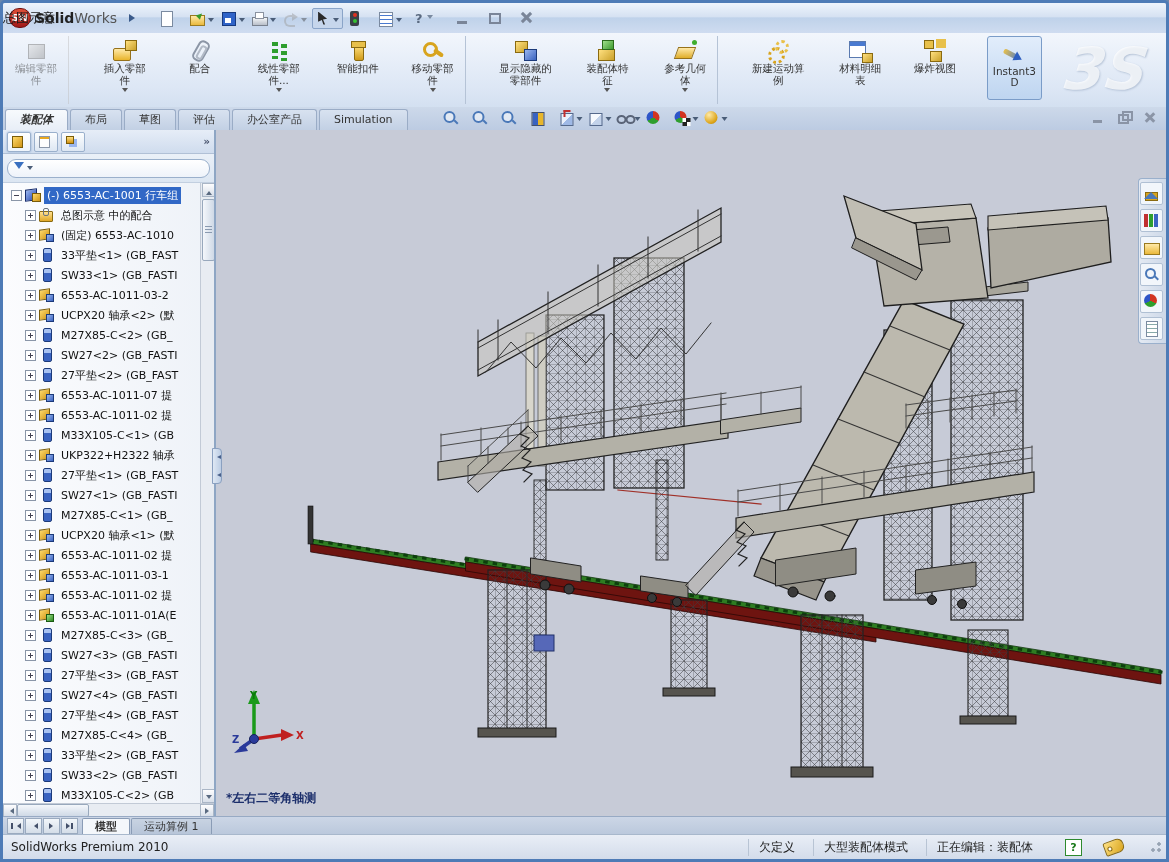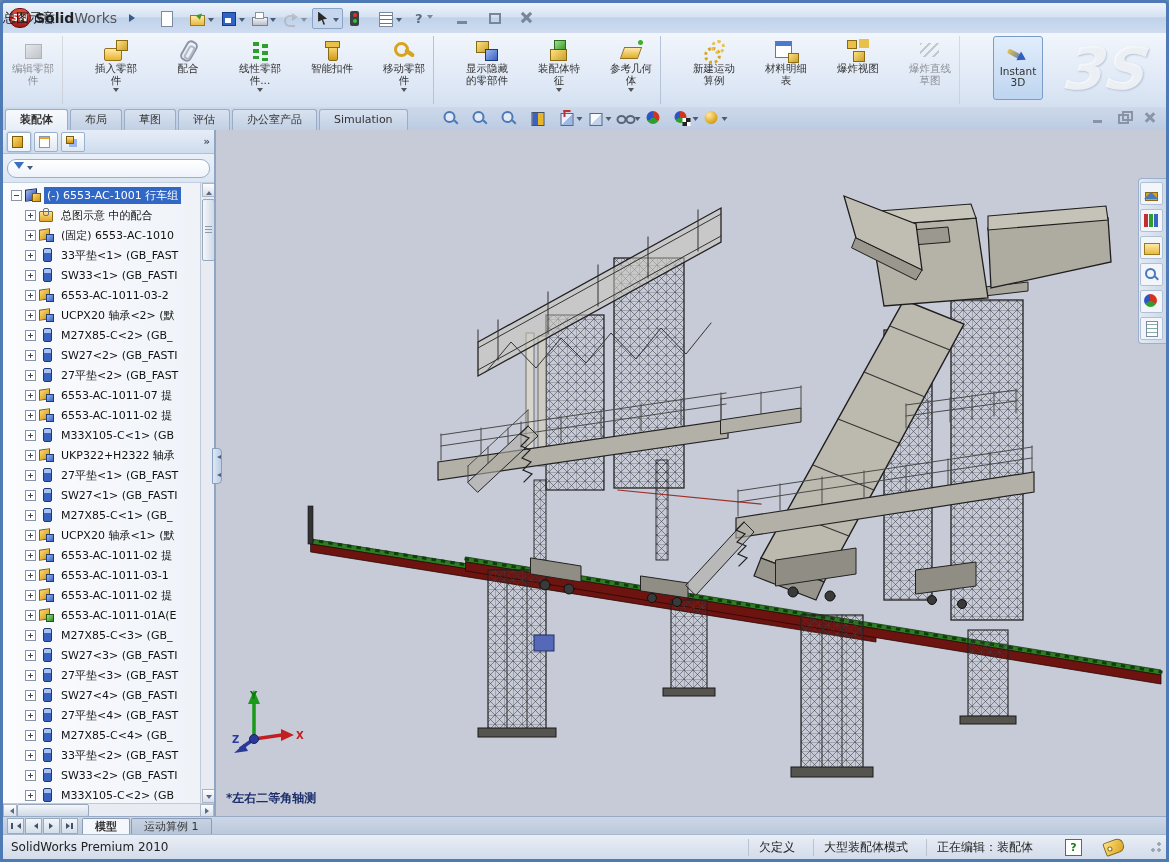--- a/index.html
+++ b/index.html
@@ -88,21 +88,21 @@
   .ic-explode .ricon::after{left:2px;top:2px;width:8px;height:7px;background:#e8c04a;border:1px solid #8a6a10;box-shadow:12px -1px 0 #e8c04a;}
   .ic-explline .ricon::before{left:3px;top:5px;width:19px;height:14px;background:repeating-linear-gradient(135deg,#9aa4b2 0 2px,transparent 2px 6px);}
   .ic-i3d .ricon::before{left:2px;top:11px;width:17px;height:5px;background:linear-gradient(90deg,#e8c04a,#4a7ad0);transform:rotate(28deg);border-radius:2px;}
   .ic-i3d .ricon::after{right:0;bottom:2px;border:5px solid transparent;border-left:8px solid #2f5fc0;transform:rotate(28deg);}
   .ds-mark{margin-left:auto;font-size:58px;font-style:italic;font-weight:bold;color:rgba(255,255,255,.75);
     text-shadow:1px 1px 2px #b4c2d6;transform:skewX(-8deg);line-height:66px;padding-right:14px;user-select:none;}
   
   .tabrow{position:absolute;left:0;top:104px;right:0;height:23px;background:linear-gradient(#cdd9ea,#bccbe2);border-bottom:1px solid #98aac4;display:flex;align-items:flex-end;}
   .ctab{height:20px;line-height:20px;padding:0 14px;font-size:11px;color:#333;background:linear-gradient(#d8e2f0,#c2d0e4);
     border:1px solid #9aacc6;border-bottom:none;border-radius:3px 3px 0 0;margin-left:2px;}
-  .ctab.on{background:linear-gradient(#f7fafd,#e8eef7);font-weight:bold;}
+  .ctab.on{background:linear-gradient(#f7fafd,#e8eef7);font-weight:bold;font-style:italic;}
   .hud{position:absolute;left:50%;transform:translateX(-50%);top:2px;display:flex;align-items:center;gap:3px;}
   .vbtn{display:flex;align-items:center;}
   .vico{width:18px;height:18px;position:relative;display:block;}
   .vico::before,.vico::after{content:'';position:absolute;}
   .vdd{width:0;height:0;border:3px solid transparent;border-top:4px solid #4a5d78;margin:4px 1px 0 1px;visibility:hidden;}
   .vbtn.has-dd .vdd{visibility:visible;}
   .v-zoomfit::before,.v-zoomarea::before,.v-magnify::before{left:2px;top:2px;width:8px;height:8px;border:2px solid #4a78b8;border-radius:50%;background:rgba(255,255,255,.5);}
   .v-zoomfit::after,.v-zoomarea::after,.v-magnify::after{left:12px;top:12px;width:5px;height:2px;background:#4a78b8;transform:rotate(45deg);}
   .v-section::before{left:3px;top:3px;width:11px;height:12px;background:linear-gradient(90deg,#3a63c0 0 50%,#e8b62a 50%);border:1px solid #44506a;}
   .v-orient::before{left:3px;top:4px;width:11px;height:11px;background:linear-gradient(135deg,#eaf1fc 0 50%,#9fb9e6 50%);border:1px solid #55698c;}
@@ -347,25 +347,20 @@
         <span class="rlab">材料明细表</span>
         <span class="dd"></span>
       </div>
 
       <div class="rbtn ic-explode">
         <span class="ricon"></span>
         <span class="rlab">爆炸视图</span>
         <span class="dd"></span>
       </div>
 
-      <div class="rbtn ic-explline dis sep">
-        <span class="ricon"></span>
-        <span class="rlab">爆炸直线草图</span>
-        <span class="dd"></span>
-      </div>
 
       <div class="rbtn ic-i3d act">
         <span class="ricon"></span>
         <span class="rlab">Instant3D</span>
         <span class="dd"></span>
       </div>
 
     <div class="ds-mark">3S</div>
   </div>
 

